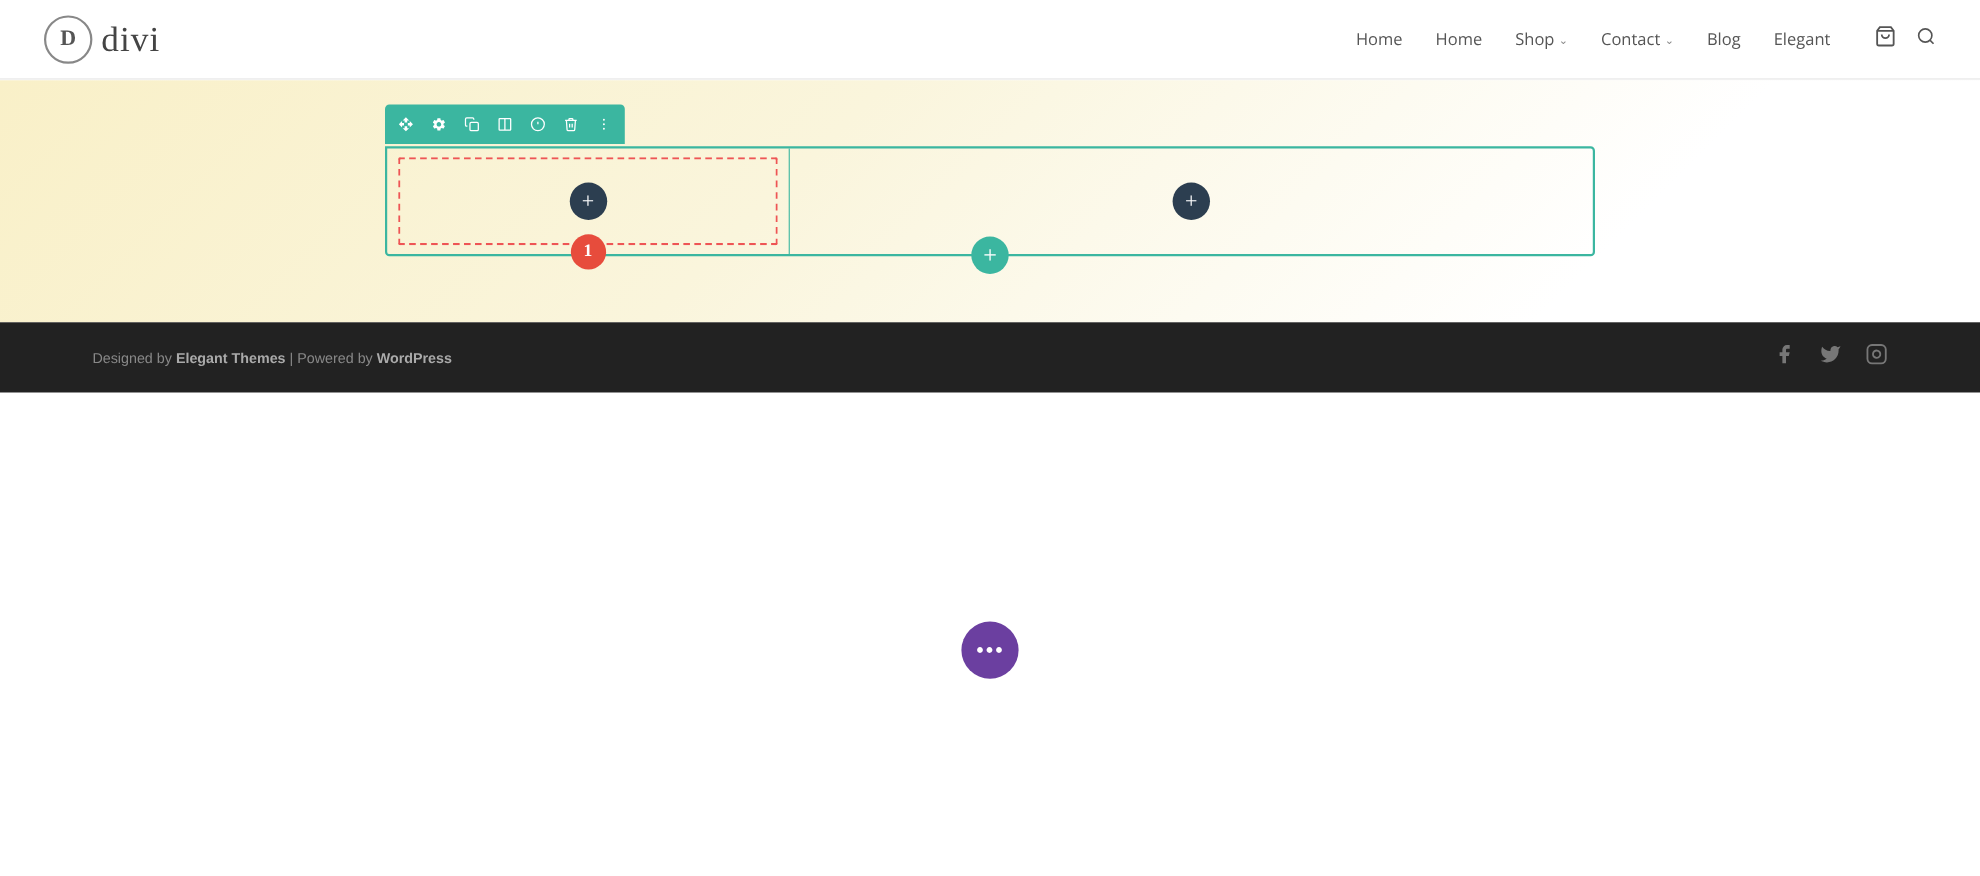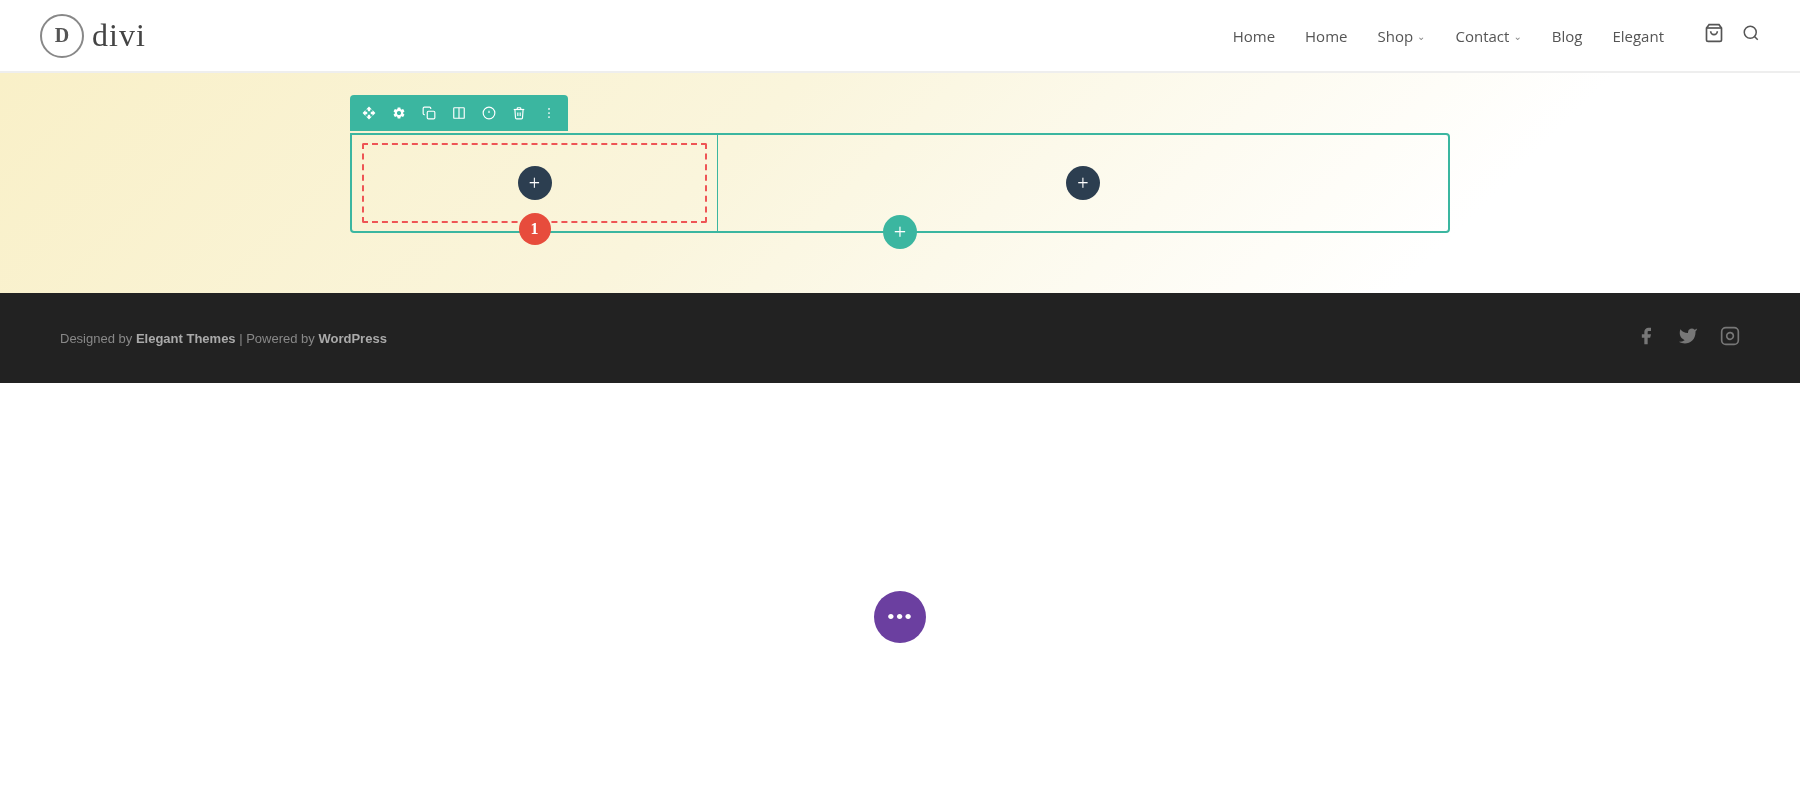--- a/index.html
+++ b/index.html
@@ -225,22 +225,22 @@
       justify-content: center;
       z-index: 20;
     }
 
     
     .footer {
       background: #222;
       display: flex;
       align-items: center;
       justify-content: space-between;
-      padding: 0 60px;
-      height: 90px;
+      padding: 0 84px;
+      height: 64px;
     }
     .footer-text {
       color: #888;
       font-size: 13px;
       font-family: Arial, sans-serif;
     }
     .footer-text strong {
       color: #aaa;
       font-weight: 700;
     }

